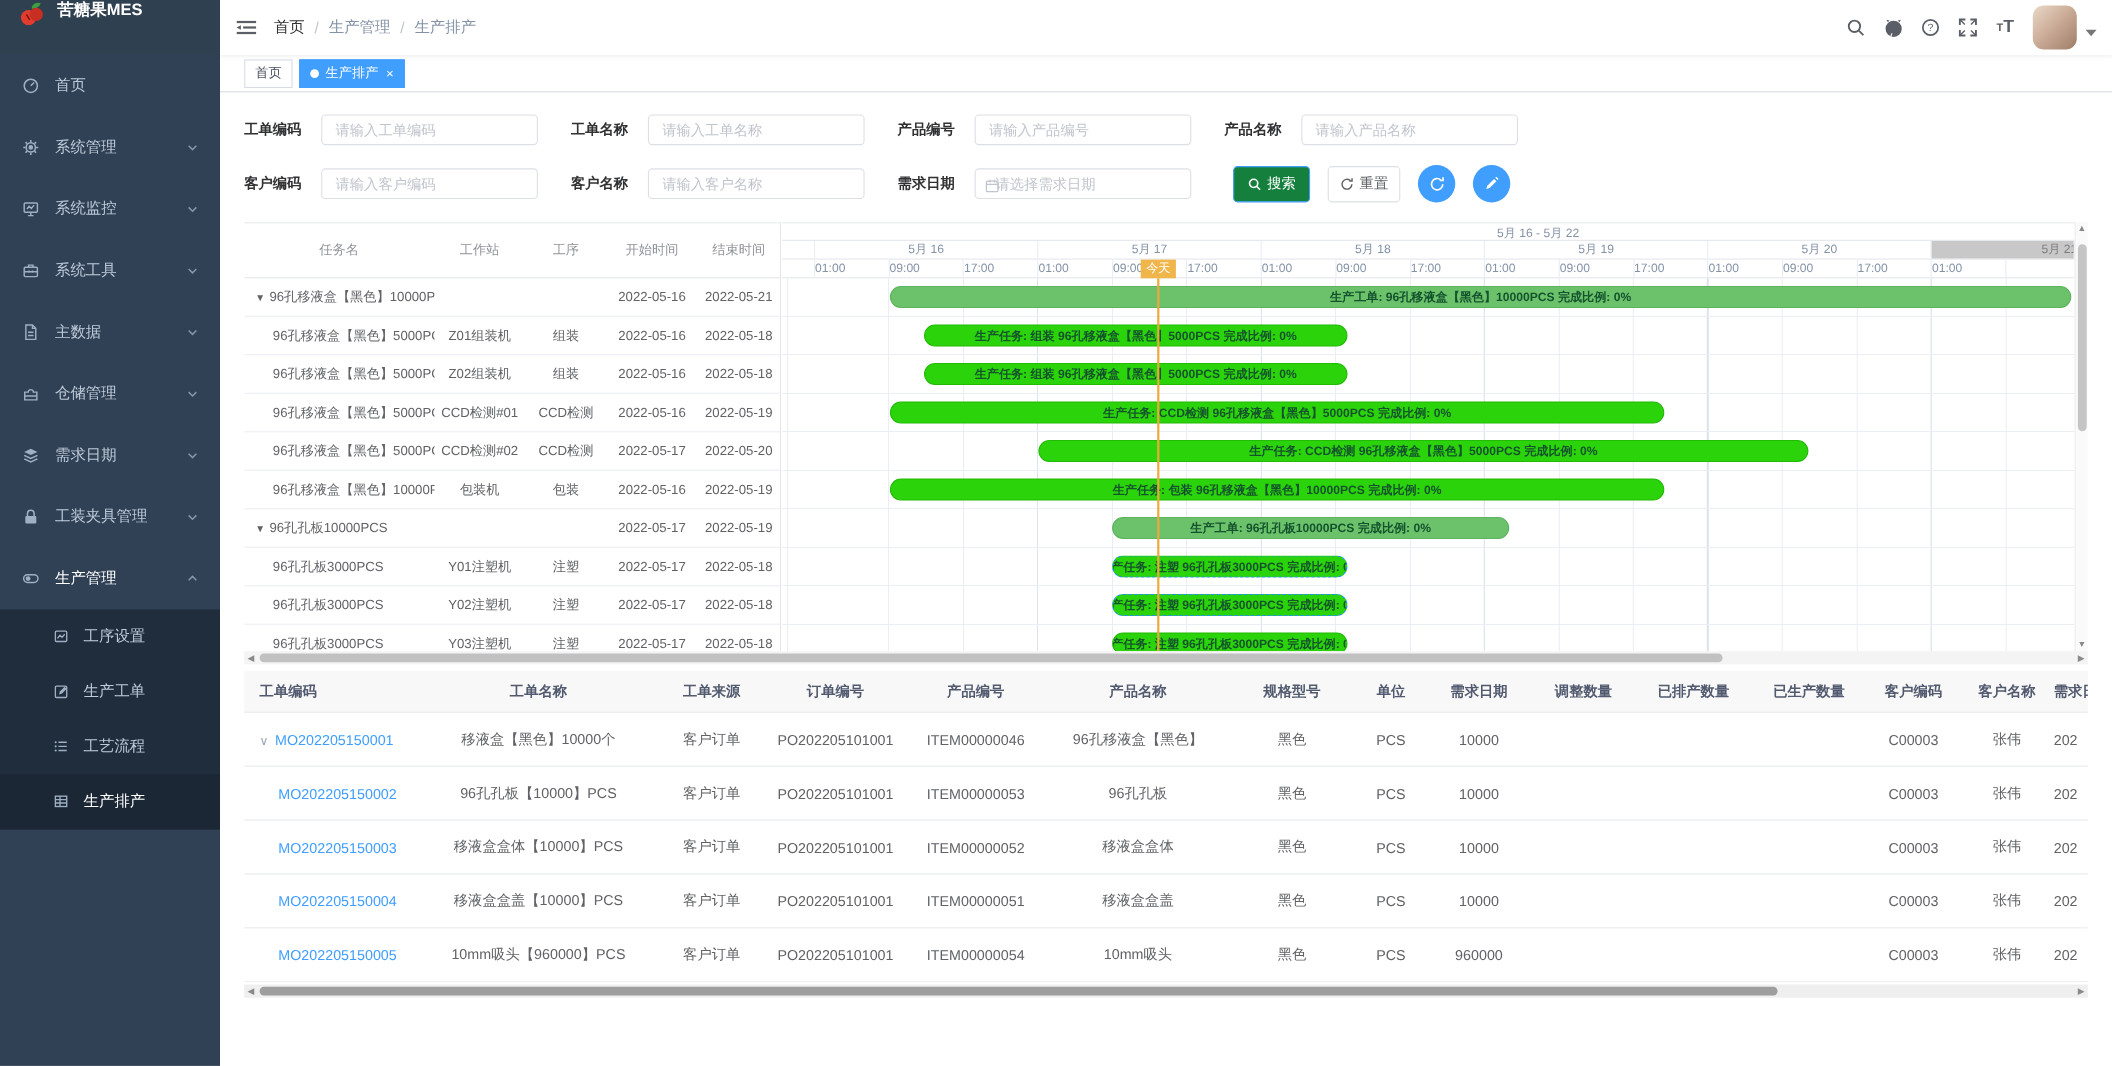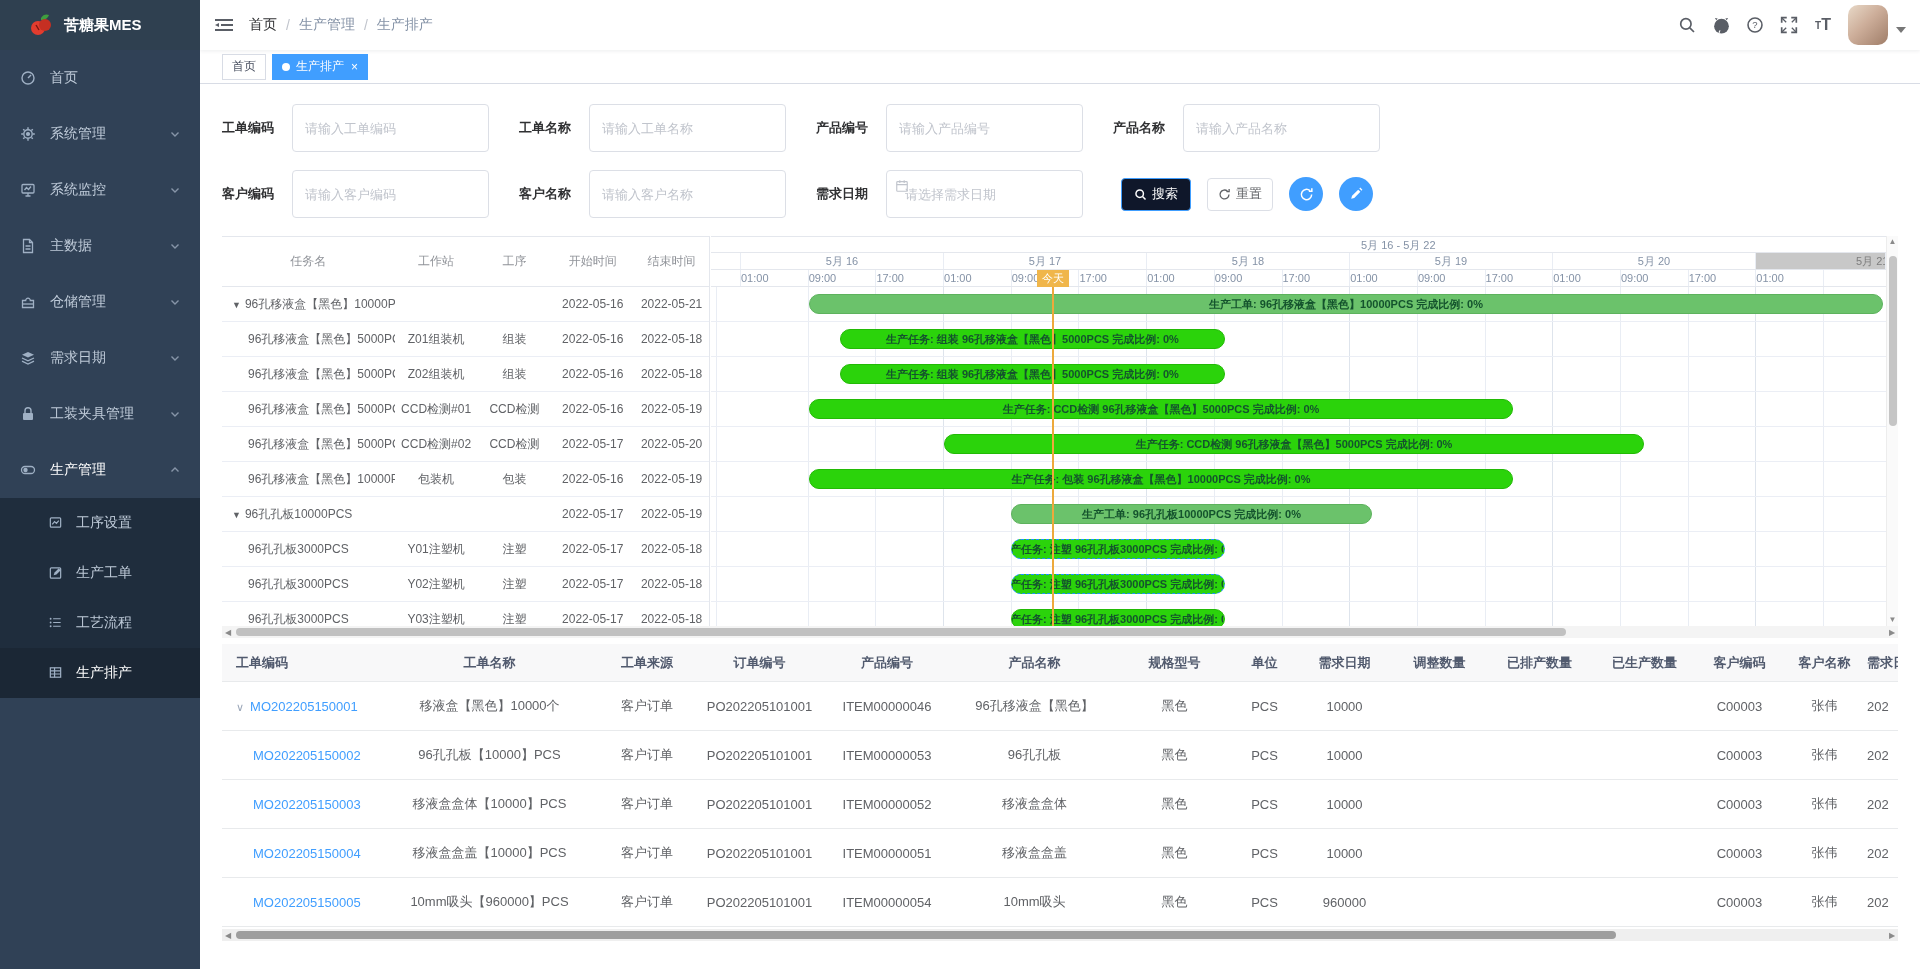--- a/index.html
+++ b/index.html
@@ -2,21 +2,21 @@
 <html><head>
 <meta charset="utf-8">
 <style>
 *{box-sizing:border-box;margin:0;padding:0}
 html,body{width:1920px;height:969px}
 body{font-family:"Liberation Sans","DejaVu Sans",sans-serif;background:#fff;overflow:hidden}
 .page{position:relative;width:1920px;height:969px;background:#fff}
 
 
 .sidebar{position:absolute;left:0;top:0;width:200px;height:969px;background:#304156;color:#bfcbd9;z-index:5}
-.logo{height:50px;display:flex;align-items:center;padding-left:28px;background:#2f4050}
+.logo{height:50px;display:flex;padding-left:16px;background:#2f4050}
 .logo-title{color:#fff;font-weight:bold;font-size:15px;margin-left:10px}
 .menu-item{height:56px;display:flex;align-items:center;padding:0 20px;font-size:14px;cursor:pointer;color:#bfcbd9}
 .menu-item .mi-icon{width:16px;height:16px;margin-right:14px;color:#9fb0c4;flex:none}
 .menu-item .arrow{margin-left:auto;color:#8795a8}
 .menu-item.active{color:#fff}
 .submenu{background:#1f2d3d}
 .submenu .menu-item{height:50px;padding-left:48px;color:#bfcbd9}
 .submenu .menu-item .mi-icon{margin-right:12px}
 .submenu .menu-item.active{color:#fff;background:#1b2735}
 svg.ic{display:block}
@@ -41,27 +41,27 @@
 .tag.active{background:#409EFF;border-color:#409EFF;color:#fff}
 .tag .dot{width:8px;height:8px;border-radius:50%;background:#fff;margin-right:6px}
 .tag .close{margin-left:7px;font-size:12px}
 
 
 .content{position:absolute;left:200px;top:84px;width:1720px;height:885px;background:#fff}
 .search-form{padding:20px 22px 0 22px}
 .form-row{display:flex;align-items:center;margin-bottom:18px}
 .field{display:flex;align-items:center;width:280px;margin-right:17px;flex:none}
 .field>label{width:70px;flex:none;font-size:13px;font-weight:bold;color:#303133}
-.field input{width:197px;height:48px;border:1px solid #dcdfe6;border-radius:4px;padding:0 12px;font-size:13px;color:#606266;outline:none;font-family:inherit}
+.field input{width:197px;height:28px;border:1px solid #dcdfe6;border-radius:4px;padding:0 12px;font-size:13px;color:#606266;outline:none;font-family:inherit}
 .field input::placeholder{color:#c0c4cc}
 .field.date input{padding-left:18px}
 .date-wrap{position:relative}
 .cal-icon{position:absolute;left:9px;top:9px;color:#c0c4cc}
 .btn{height:33px;border-radius:4px;font-size:13px;display:inline-flex;align-items:center;justify-content:center;cursor:pointer;border:1px solid transparent}
-.btn-primary{background:#0f172a;border-color:#409EFF;color:#fff;width:70px;margin-left:8px}
+.btn-primary{background:#15803d;border-color:#409EFF;color:#fff;width:70px;margin-left:8px}
 .btn-plain{background:#fff;border-color:#dcdfe6;color:#606266;width:66px;margin-left:16px}
 .btn .bic{margin-right:5px}
 .btn-circle{width:34px;height:34px;border-radius:50%;background:#409EFF;color:#fff;display:inline-flex;align-items:center;justify-content:center;margin-left:16px;cursor:pointer}
 
 
 .gantt{position:relative;margin:0 22px;width:1676px;height:402px}
 .g-left{position:absolute;left:0;top:0;width:488px;height:390px;border-right:1px solid #e4e7ed;overflow:hidden}
 .g-lhead{height:51px;display:flex;align-items:center;border-top:1px solid #e4e7ed;border-bottom:1px solid #e4e7ed;color:#909399;font-size:12px}
 .g-lhead div{text-align:center}
 .g-lrows{height:339px;overflow:hidden}
@@ -163,20 +163,34 @@
       </div>
       <div class="menu-item">
         <span class="mi-icon">
             <svg class="ic" width="16" height="16" viewBox="0 0 16 16" stroke="currentColor" fill="none" stroke-width="1.3">
               <rect x="2" y="2.5" width="12" height="8.5" rx="1"></rect>
               <path d="M4.5 8l2-2.5 2 2 2.5-3"></path>
               <path d="M8 11v2.5M5.5 14h5"></path>
             </svg>
           </span>
         <span>系统监控</span>
+        <span class="arrow">
+            <svg class="ic" width="10" height="10" viewBox="0 0 10 10" stroke="currentColor" fill="none" stroke-width="1.4">
+              <path d="M1.5 3.5L5 7l3.5-3.5"></path>
+            </svg>
+          </span>
+      </div>
+      <div class="menu-item">
+        <span class="mi-icon">
+            <svg class="ic" width="16" height="16" viewBox="0 0 16 16" stroke="currentColor" fill="none" stroke-width="1.3">
+              <rect x="2" y="5" width="12" height="8.5" rx="1"></rect>
+              <path d="M6 5V3h4v2M2 9h12M6.5 8v2M9.5 8v2"></path>
+            </svg>
+          </span>
+        <span>系统工具</span>
         <span class="arrow">
             <svg class="ic" width="10" height="10" viewBox="0 0 10 10" stroke="currentColor" fill="none" stroke-width="1.4">
               <path d="M1.5 3.5L5 7l3.5-3.5"></path>
             </svg>
           </span>
       </div>
       <div class="menu-item">
         <span class="mi-icon">
             <svg class="ic" width="16" height="16" viewBox="0 0 16 16" stroke="currentColor" fill="none" stroke-width="1.3">
               <path d="M3.5 1.5h6l3 3v10h-9z"></path>

